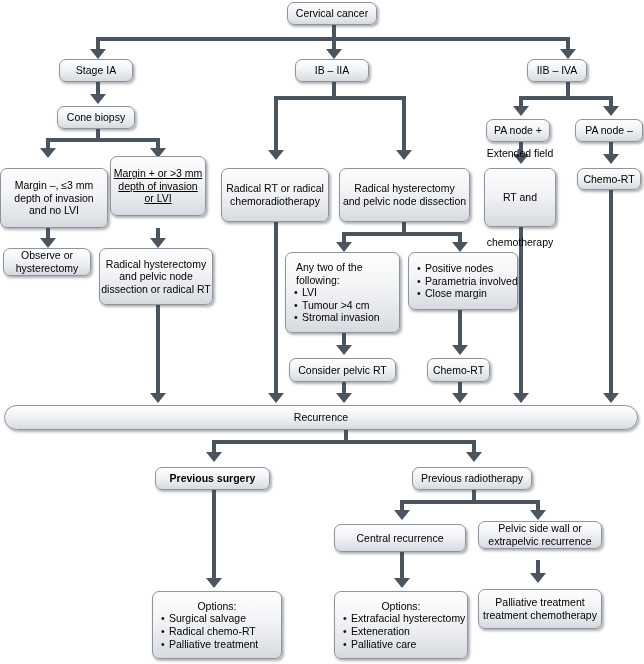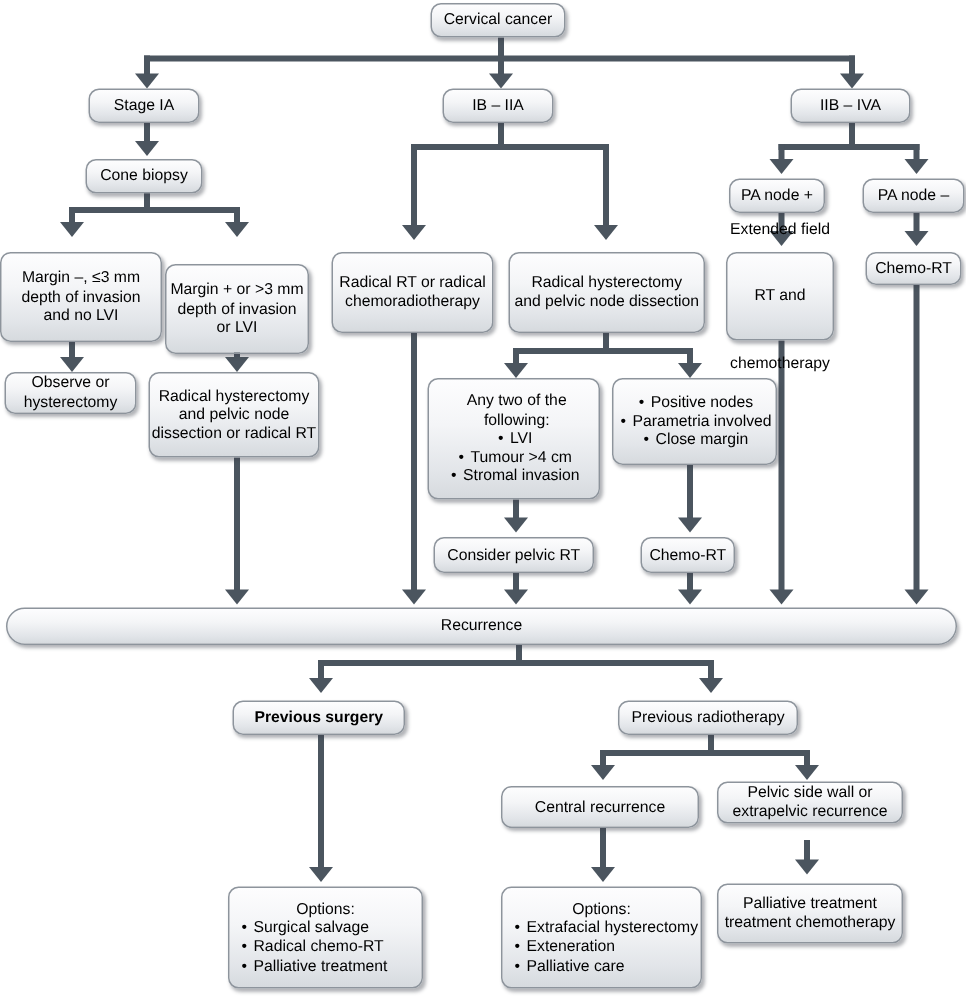--- a/index.html
+++ b/index.html
@@ -30,21 +30,21 @@
     flex-direction: column;
     align-items: center;
     justify-content: center;
     text-align: center;
     padding: 2px 4px;
     z-index: 5;
   }
   .node .ln { display: block; white-space: nowrap; }
   
   .node.listy {
-    align-items: center;
+    align-items: flex-start;
     text-align: left;
     padding: 4px 6px;
   }
   .node.listy .ln { white-space: nowrap; }
   .node.listy .bullet::before {
     content: "\2022";
     display: inline-block;
     width: 8px;
     margin-left: 2px;
   }
@@ -176,41 +176,41 @@
   <div class="node" style="left:287px; top:2px; width:90px; height:23px;">
     <span class="ln">Cervical cancer</span>
   </div>
 
   <div class="node" style="left:59px; top:59px; width:74px; height:23px;">
     <span class="ln">Stage IA</span>
   </div>
   <div class="node" style="left:295px; top:59px; width:74px; height:23px;">
     <span class="ln">IB – IIA</span>
   </div>
-  <div class="node" style="left:527px; top:59px; width:80px; height:23px;text-align:right;">
+  <div class="node" style="left:527px; top:59px; width:60px; height:23px;text-align:right;">
     <span class="ln">IIB – IVA</span>
   </div>
 
   <div class="node" style="left:57px; top:106px; width:78px; height:23px;">
     <span class="ln">Cone biopsy</span>
   </div>
 
   <div class="node" style="left:486px; top:119px; width:64px; height:23px;">
     <span class="ln">PA node +</span>
   </div>
   <div class="node" style="left:575px; top:119px; width:68px; height:23px;">
     <span class="ln">PA node –</span>
   </div>
 
   <div class="node" style="left:0px; top:168px; width:108px; height:60px;">
     <span class="ln">Margin –, ≤3 mm</span>
     <span class="ln">depth of invasion</span>
     <span class="ln">and no LVI</span>
   </div>
-  <div class="node" style="left:110px; top:176px; width:96px; height:60px;">
+  <div class="node" style="left:110px; top:156px; width:96px; height:60px;text-decoration:underline;">
     <span class="ln">Margin + or &gt;3 mm</span>
     <span class="ln">depth of invasion</span>
     <span class="ln">or LVI</span>
   </div>
 
   <div class="node" style="left:221px; top:168px; width:108px; height:54px;">
     <span class="ln">Radical RT or radical</span>
     <span class="ln">chemoradiotherapy</span>
   </div>
   <div class="node" style="left:339px; top:168px; width:131px; height:54px;">

